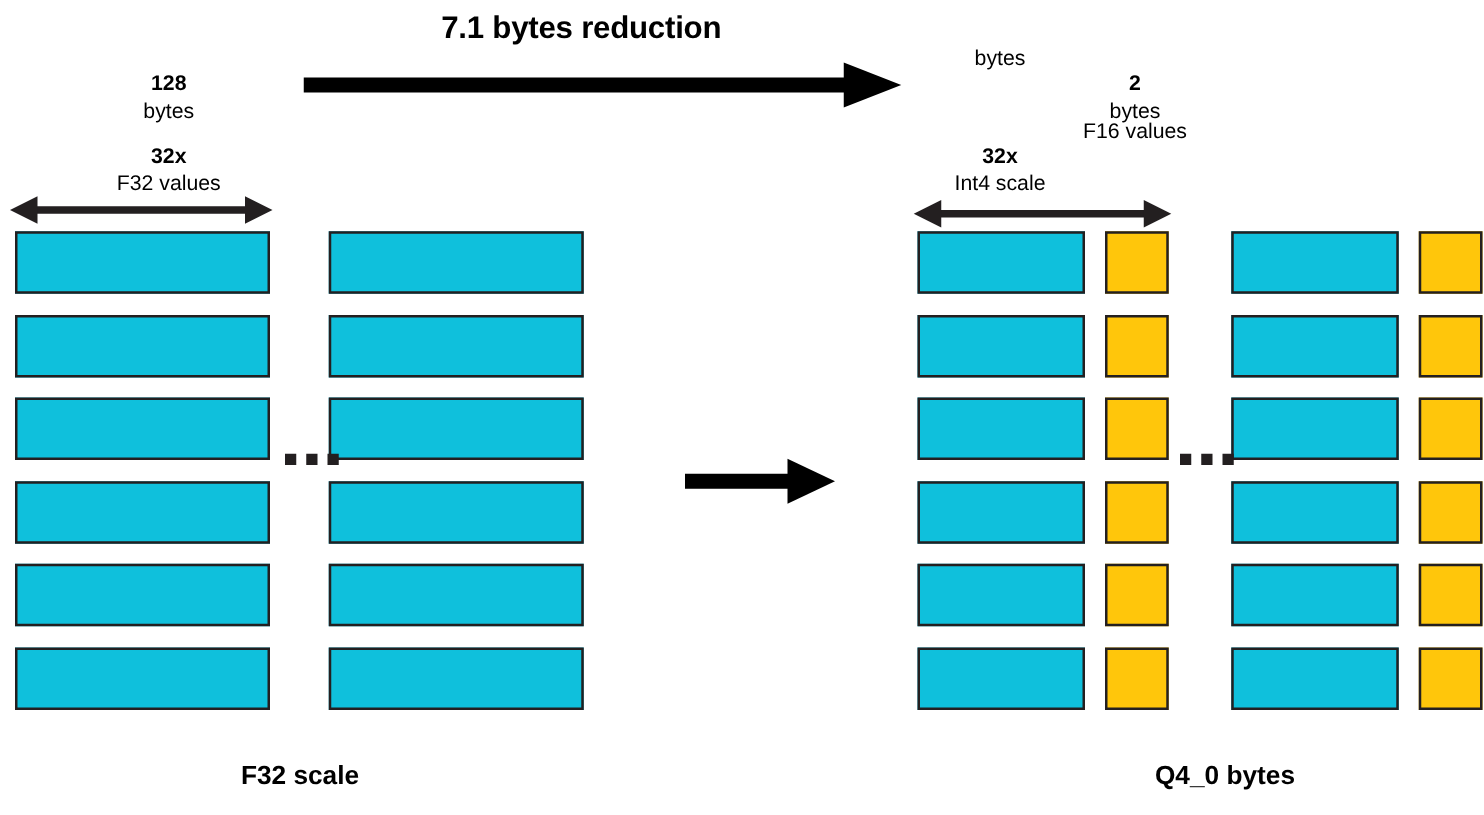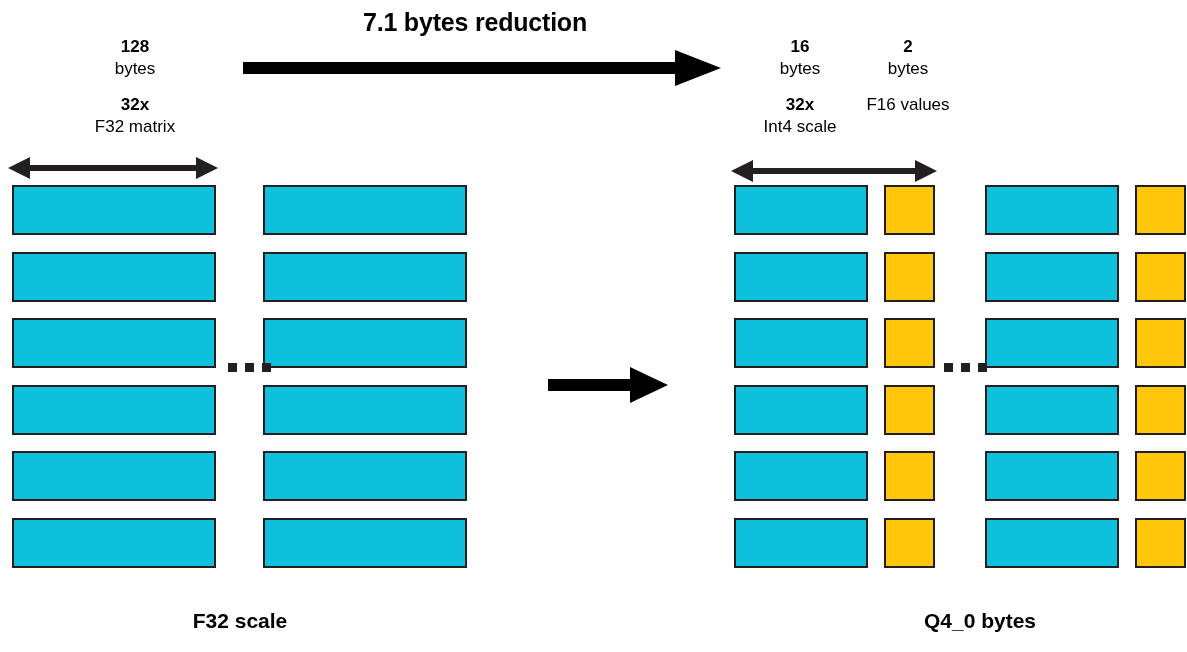--- a/index.html
+++ b/index.html
@@ -39,20 +39,21 @@
   }
   .lbl-group {
     text-align: center;
     white-space: nowrap;
     line-height: 1.28;
   }
   .lbl-strong {
     font-size: 17px;
     font-weight: bold;
     display: block;
+    margin-top: 20px;
   }
   .lbl-plain {
     font-size: 17px;
     font-weight: normal;
     display: block;
   }
 
   
   .cell {
     box-sizing: border-box;
@@ -74,21 +75,21 @@
     background: #231f20;
   }
 
   svg { display: block; overflow: visible; }
 </style>
 </head>
 <body>
 
 <div id="canvas">
 
-  <div class="abs title" style="left:325px; top:10px; width:300px;">7.1 bytes reduction</div>
+  <div class="abs title" style="left:315px; top:10px; width:300px;">7.1 bytes reduction</div>
 
   <div class="abs" style="left:243px; top:48px;">
     <svg width="478" height="40" viewBox="0 0 478 40" aria-hidden="true">
       <rect x="0" y="14" width="440" height="12" fill="#000000"></rect>
       <polygon points="432,2 478,20 432,38" fill="#000000"></polygon>
     </svg>
   </div>
 
   <div class="abs" style="left:548px; top:365px;">
     <svg width="120" height="40" viewBox="0 0 120 40" aria-hidden="true">
@@ -97,33 +98,32 @@
     </svg>
   </div>
 
   <div class="abs lbl-group" style="left:55px; top:36px; width:160px;">
     <span class="lbl-strong">128</span>
     <span class="lbl-plain">bytes</span>
   </div>
 
   <div class="abs lbl-group" style="left:35px; top:94px; width:200px;">
     <span class="lbl-strong">32x</span>
-    <span class="lbl-plain">F32 matrix</span>
+    <span class="lbl-plain">F32 values</span>
   </div>
 
   <div class="abs" style="left:8px; top:156px;">
     <svg width="210" height="24" viewBox="0 0 210 24" aria-hidden="true">
       <rect x="16" y="9" width="178" height="6" fill="#231f20"></rect>
       <polygon points="0,12 22,1 22,23" fill="#231f20"></polygon>
       <polygon points="210,12 188,1 188,23" fill="#231f20"></polygon>
     </svg>
   </div>
 
   <div class="abs lbl-group" style="left:720px; top:36px; width:160px;">
-    <span class="lbl-strong">16</span>
     <span class="lbl-plain">bytes</span>
   </div>
 
   <div class="abs lbl-group" style="left:838px; top:36px; width:140px;">
     <span class="lbl-strong">2</span>
     <span class="lbl-plain">bytes</span>
   </div>
 
   <div class="abs lbl-group" style="left:710px; top:94px; width:180px;">
     <span class="lbl-strong">32x</span>

